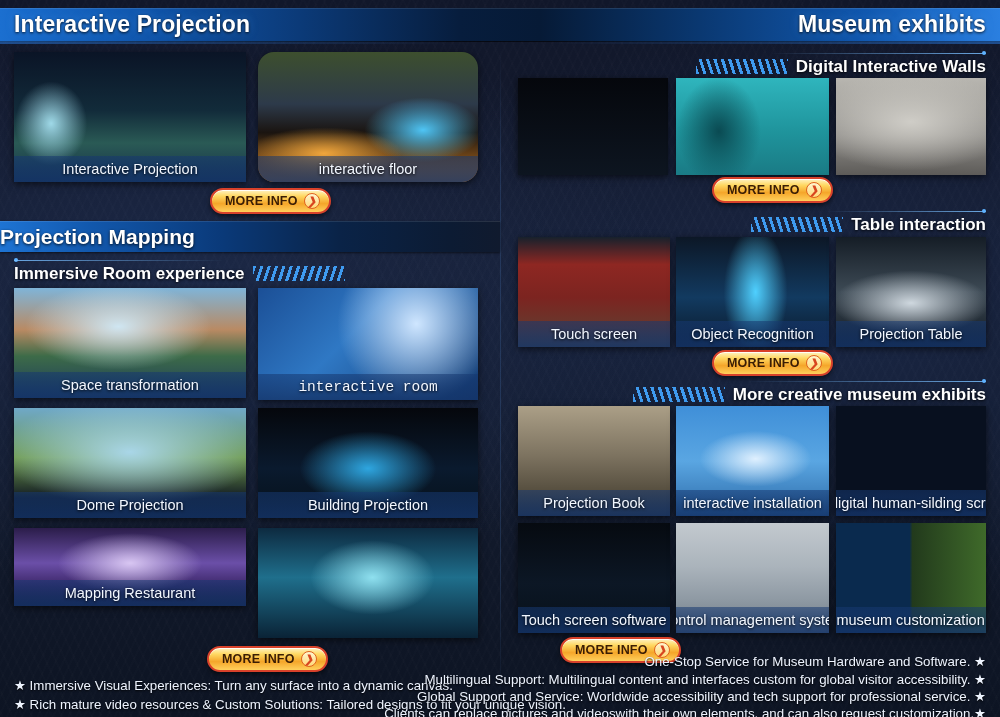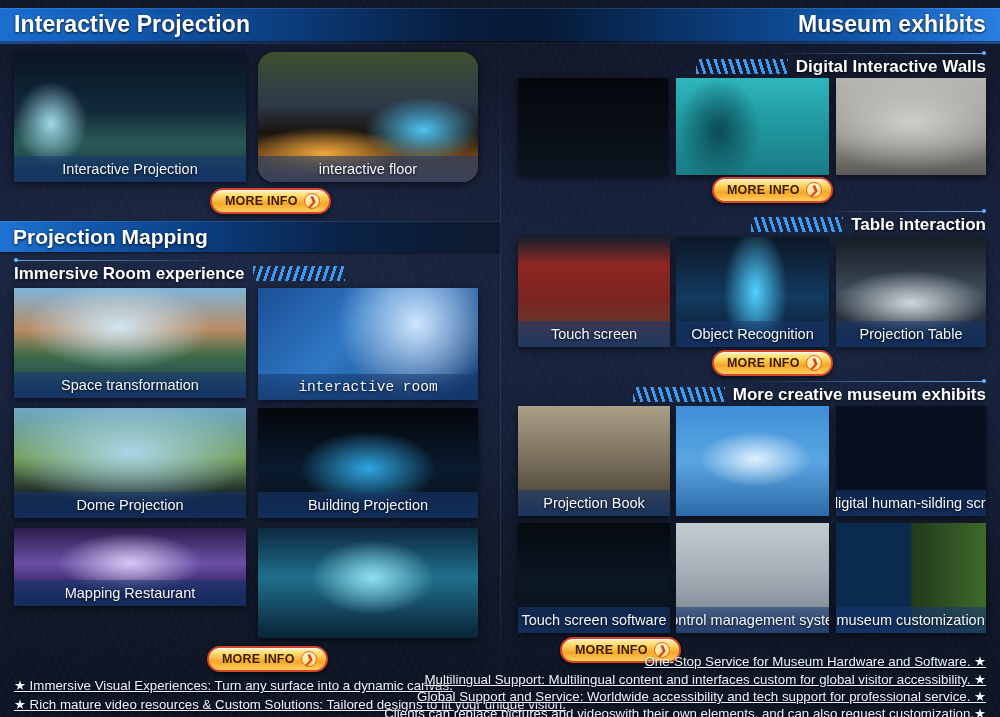--- a/index.html
+++ b/index.html
@@ -40,21 +40,21 @@
   }
   .t-left{ padding-left:14px; } .t-right{ padding-right:14px; }
 
   
   .secbar{
     position:absolute; height:31px; display:flex; align-items:center;
     background:linear-gradient(90deg,#1e74d4 0%,#1258ad 18%,#0a3a7a 44%,#0a2347 68%,#0c1b33 90%,#101a2e 100%);
     box-shadow:inset 0 1px 0 rgba(255,255,255,.10), 0 1px 2px rgba(0,0,0,.55);
   }
   .secbar h2{
-    font-size:21px; font-weight:bold; padding-left:13px;
+    font-size:21px; font-weight:bold; padding-left:0;
     text-shadow:0 1px 3px rgba(0,0,0,.85);
     line-height:1;
   }
 
   
   .sub{ position:absolute; height:22px; display:flex; align-items:center; }
   .sub .lbl{
     font-size:17px; font-weight:bold; white-space:nowrap; line-height:1;
     text-shadow:0 1px 3px rgba(0,0,0,.9);
   }
@@ -92,21 +92,21 @@
   .more span{ font-size:12.5px; font-weight:bold; color:#3a1d04; letter-spacing:.2px; line-height:1;}
   .more .arrow{
     width:16px; height:16px; border-radius:50%; flex:none;
     background:linear-gradient(180deg,#fff6d0,#ffd978);
     border:1px solid #e0631f; display:flex; align-items:center; justify-content:center;
     font-size:11px; color:#d8451f; font-weight:bold; line-height:1;
   }
 
   
   .foot{ position:absolute; font-size:13.3px; color:#eef4ff; line-height:20px;
-         text-shadow:0 1px 2px rgba(0,0,0,.9); white-space:nowrap;text-decoration:underline; }
+         text-shadow:0 1px 2px rgba(0,0,0,.9); white-space:nowrap; }
   .foot.r{ text-align:right; }
   .divider{ position:absolute; width:1px; top:46px; bottom:10px; left:500px;
             background:linear-gradient(180deg,rgba(80,140,220,0),rgba(90,150,230,.18) 20%,rgba(90,150,230,.18) 80%,rgba(80,140,220,0)); }
 
   
   .p-interactive-projection{background:
     radial-gradient(ellipse 60px 70px at 16% 55%, #9fd9e8, rgba(0,0,0,0) 60%),
     linear-gradient(180deg,#0a1426 0%,#122b3a 45%,#2a5a55 70%,#16324a 100%),
     repeating-linear-gradient(90deg, rgba(120,170,255,.16) 0 4px, rgba(0,0,0,0) 4px 14px);}
   .p-interactive-floor{background:
@@ -287,20 +287,21 @@
   <span class="rule" style="right:0; width:240px;"></span>
   <span class="dot" style="right:0;"></span>
 </div>
 
 <div class="card" style="left:518px; top:406px; width:152px; height:110px;">
   <div class="pic p-projection-book"></div>
   <div class="cap sm">Projection Book</div>
 </div>
 <div class="card" style="left:676px; top:406px; width:153px; height:110px;">
   <div class="pic p-interactive-installation"></div>
+  <div class="cap sm">interactive installation</div>
 </div>
 <div class="card" style="left:836px; top:406px; width:150px; height:110px;">
   <div class="pic p-ai-digital"></div>
   <div class="cap xs">AI digital human-silding screen</div>
 </div>
 
 <div class="card" style="left:518px; top:523px; width:152px; height:110px;">
   <div class="pic p-touch-software"></div>
   <div class="cap sm">Touch screen software</div>
 </div>

